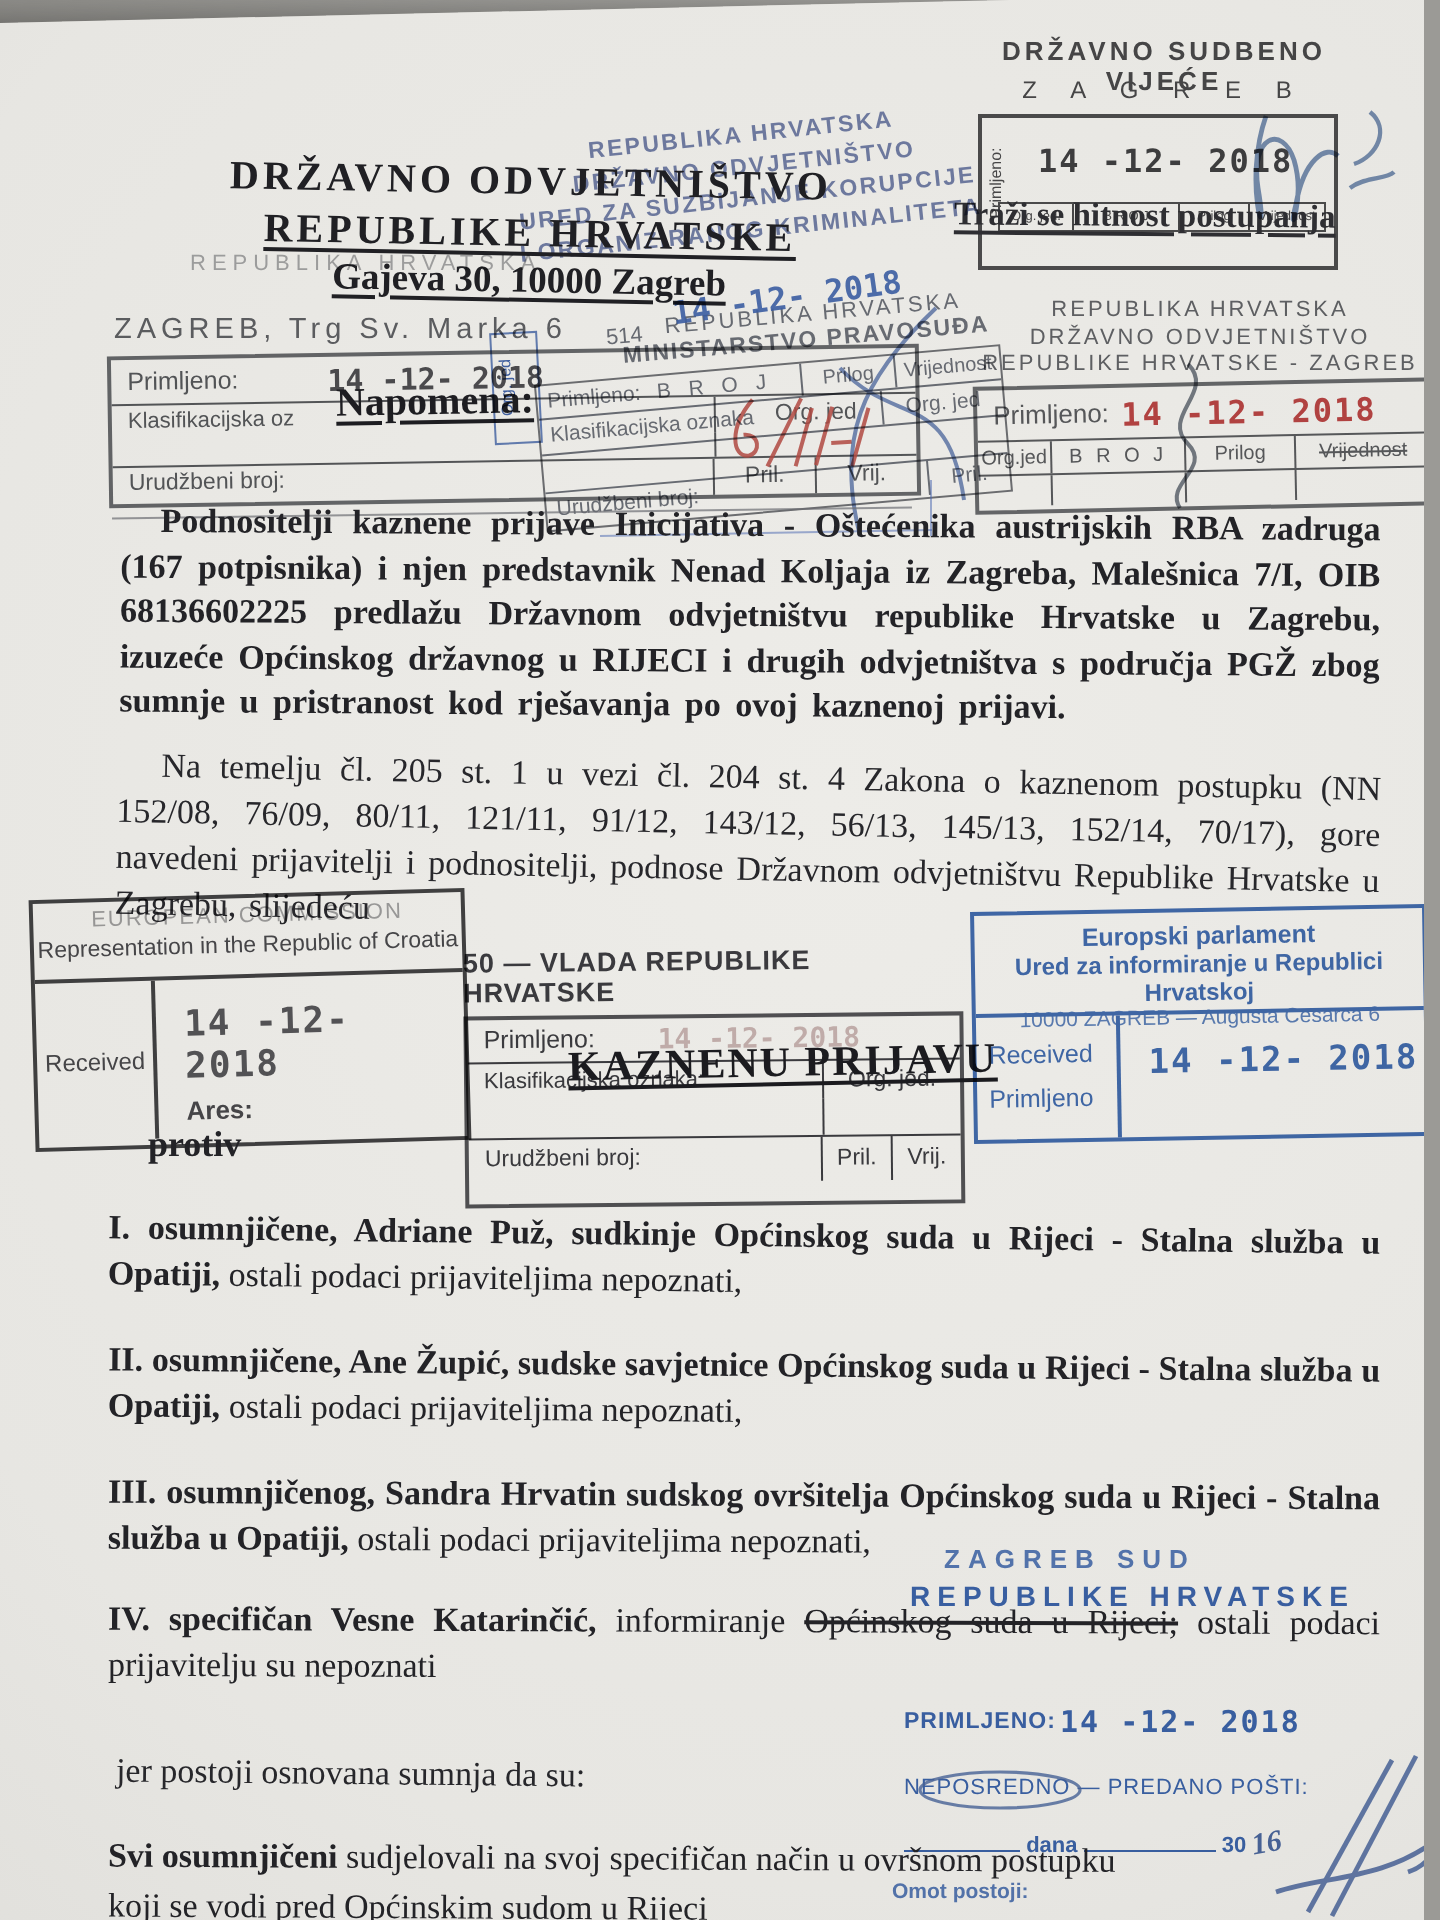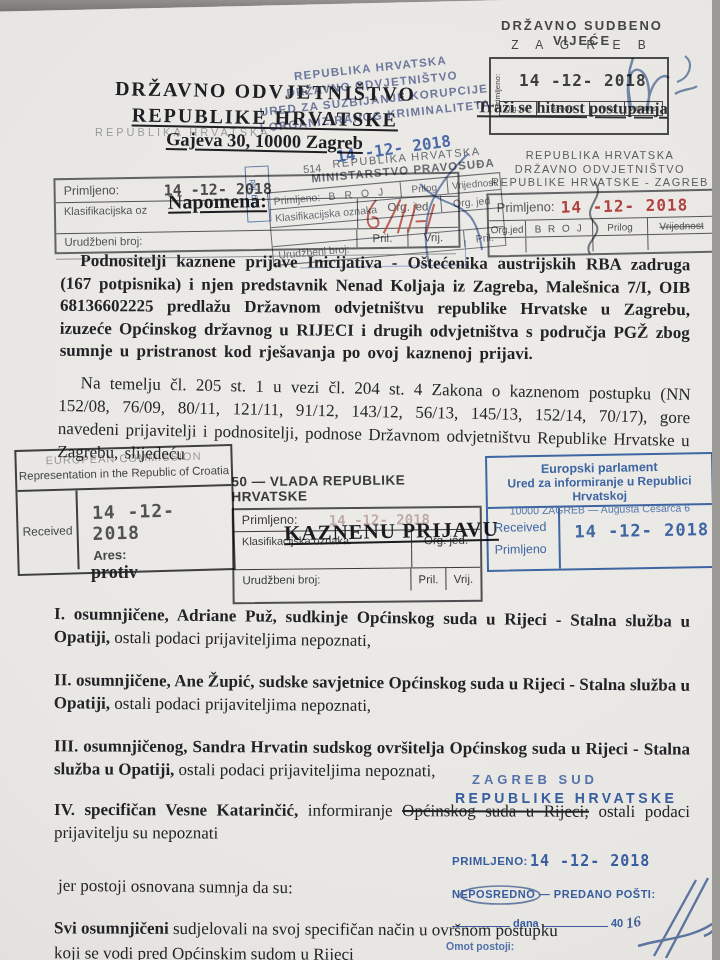--- a/index.html
+++ b/index.html
@@ -61,20 +61,21 @@
       <div>I ORGANIZIRANOG KRIMINALITETA</div>
     </div>
 
     <div class="abs serif" style="left:55px;top:80px;width:420px;text-align:center;color:#202024;transform:rotate(1.1deg);">
       <div style="font-size:20px;font-weight:bold;letter-spacing:2px;">DRŽAVNO ODVJETNIŠTVO</div>
       <div class="u" style="font-size:20px;font-weight:bold;letter-spacing:2px;margin-top:3px;">REPUBLIKE HRVATSKE</div>
       <div class="u" style="font-size:18.5px;font-weight:bold;margin-top:2px;">Gajeva 30, 10000 Zagreb</div>
     </div>
 
     <div class="abs sans stamp grey" style="left:95px;top:126px;font-size:11px;letter-spacing:3px;opacity:.55;">REPUBLIKA HRVATSKA</div>
+    <div class="abs sans stamp" style="left:57px;top:157px;font-size:14.5px;letter-spacing:2.5px;color:#63656a;">ZAGREB, Trg Sv. Marka 6</div>
     <div class="abs sans stamp" style="left:54px;top:175px;width:402px;height:72px;border:2px solid #6b6d71;color:#5a5c60;transform:rotate(-0.9deg);">
       <div style="height:22px;position:relative;">
         <span class="abs" style="left:8px;top:4px;font-size:12.5px;">Primljeno:</span>
         <span class="abs mono" style="left:108px;top:3px;font-size:15px;font-weight:bold;color:#515155;">14 -12- 2018</span>
       </div>
       <div class="hline" style="height:18px;display:flex;">
         <span style="flex:1;padding:2px 0 0 8px;font-size:11px;">Klasifikacijska oz</span>
         <span class="cell" style="width:100px;font-size:11.5px;">Org. jed</span>
       </div>
       <div style="height:12px;display:flex;">
@@ -217,49 +218,49 @@
         <div style="width:64px;border-right:2px solid #3a67b2;padding:8px 0 0 6px;font-size:12.5px;line-height:22px;">
           <div>Received</div>
           <div>Primljeno</div>
         </div>
         <div style="flex:1;position:relative;">
           <span class="abs mono" style="left:14px;top:14px;font-size:17px;font-weight:bold;letter-spacing:1px;">14 -12- 2018</span>
         </div>
       </div>
     </div>
 
-    <div class="abs serif" style="left:74px;top:562px;font-size:18px;font-weight:bold;color:#232327;margin-left:17px;">protiv</div>
+    <div class="abs serif" style="left:74px;top:562px;font-size:18px;font-weight:bold;color:#232327;">protiv</div>
 
     <div class="abs serif justify" style="left:54px;top:606px;width:636px;font-size:17px;line-height:23px;color:#232327;transform:rotate(0.7deg);">
       <b><span>I.</span><span> osumnjičene, Adriane Puž,  sudkinje  Općinskog suda u Rijeci - Stalna služba u Opatiji,</span></b><span> ostali podaci prijaviteljima nepoznati,</span>
     </div>
     <div class="abs serif justify" style="left:54px;top:671px;width:636px;font-size:17px;line-height:23px;color:#232327;transform:rotate(0.5deg);">
       <b><span>II.</span><span> osumnjičene, Ane Župić, sudske savjetnice Općinskog suda u Rijeci - Stalna služba u Opatiji,</span></b><span> ostali podaci prijaviteljima nepoznati,</span>
     </div>
     <div class="abs serif justify" style="left:54px;top:736px;width:636px;font-size:17px;line-height:23px;color:#232327;transform:rotate(0.3deg);">
       <b><span>III.</span><span> osumnjičenog, Sandra Hrvatin  sudskog ovršitelja Općinskog suda u Rijeci - Stalna služba u Opatiji,</span></b><span> ostali podaci prijaviteljima nepoznati,</span>
     </div>
     <div class="abs serif justify" style="left:54px;top:799px;width:636px;font-size:17px;line-height:23px;color:#232327;transform:rotate(0.2deg);">
       <b><span>IV.</span><span> specifičan Vesne Katarinčić,</span></b><span> informiranje </span><span style="text-decoration:line-through;text-decoration-thickness:1.5px;">Općinskog suda u Rijeci;</span><span> ostali podaci prijavitelju su nepoznati</span>
     </div>
 
     <div class="abs sans stamp" style="left:430px;top:768px;width:290px;color:#3e68b4;">
       <div class="abs" style="left:42px;top:4px;font-size:13px;font-weight:bold;letter-spacing:4px;opacity:.85;">ZAGREB SUD</div>
       <div class="abs" style="left:25px;top:22px;font-size:14px;font-weight:bold;letter-spacing:3.5px;">REPUBLIKE HRVATSKE</div>
       <div class="abs" style="left:22px;top:87px;font-size:11.5px;font-weight:bold;letter-spacing:.5px;">PRIMLJENO:</div>
       <div class="abs mono" style="left:100px;top:84px;font-size:15px;font-weight:bold;letter-spacing:1px;">14 -12- 2018</div>
-      <div class="abs" style="left:22px;top:120px;font-size:11px;font-weight:bold;letter-spacing:.5px;">NEPOSREDNO — PREDANO POŠTI:</div>
+      <div class="abs" style="left:22px;top:120px;font-size:11px;font-weight:normal;letter-spacing:.5px;">NEPOSREDNO — PREDANO POŠTI:</div>
       <svg class="abs" style="left:28px;top:116px;" width="84" height="22">
         <ellipse cx="42" cy="11" rx="40" ry="9" stroke="#4e6ca8" stroke-width="1.6" fill="none" opacity=".8"></ellipse>
       </svg>
       <div class="abs" style="left:22px;top:146px;font-size:11px;font-weight:bold;white-space:nowrap;">
         <span style="display:inline-block;width:58px;border-bottom:1.5px solid #3e68b4;"></span>
         <span>dana</span>
         <span style="display:inline-block;width:66px;border-bottom:1.5px solid #3e68b4;"></span>
-        <span>40</span>
+        <span>30</span>
         <span class="serif" style="display:inline-block;font-size:15px;font-style:italic;color:#4e6ca8;transform:rotate(-10deg);">16</span>
       </div>
       <div class="abs" style="left:16px;top:172px;font-size:10.5px;font-weight:bold;opacity:.85;">Omot postoji:</div>
       <svg class="abs" style="left:200px;top:108px;" width="96" height="86">
         <g stroke="#4e6ca8" stroke-width="2.4" fill="none" opacity=".85">
           <path d="M66,4 L24,80"></path>
           <path d="M78,2 L36,82"></path>
           <path d="M8,70 C32,62 62,64 88,44"></path>
           <path d="M84,36 C92,44 86,56 74,60"></path>
         </g>

